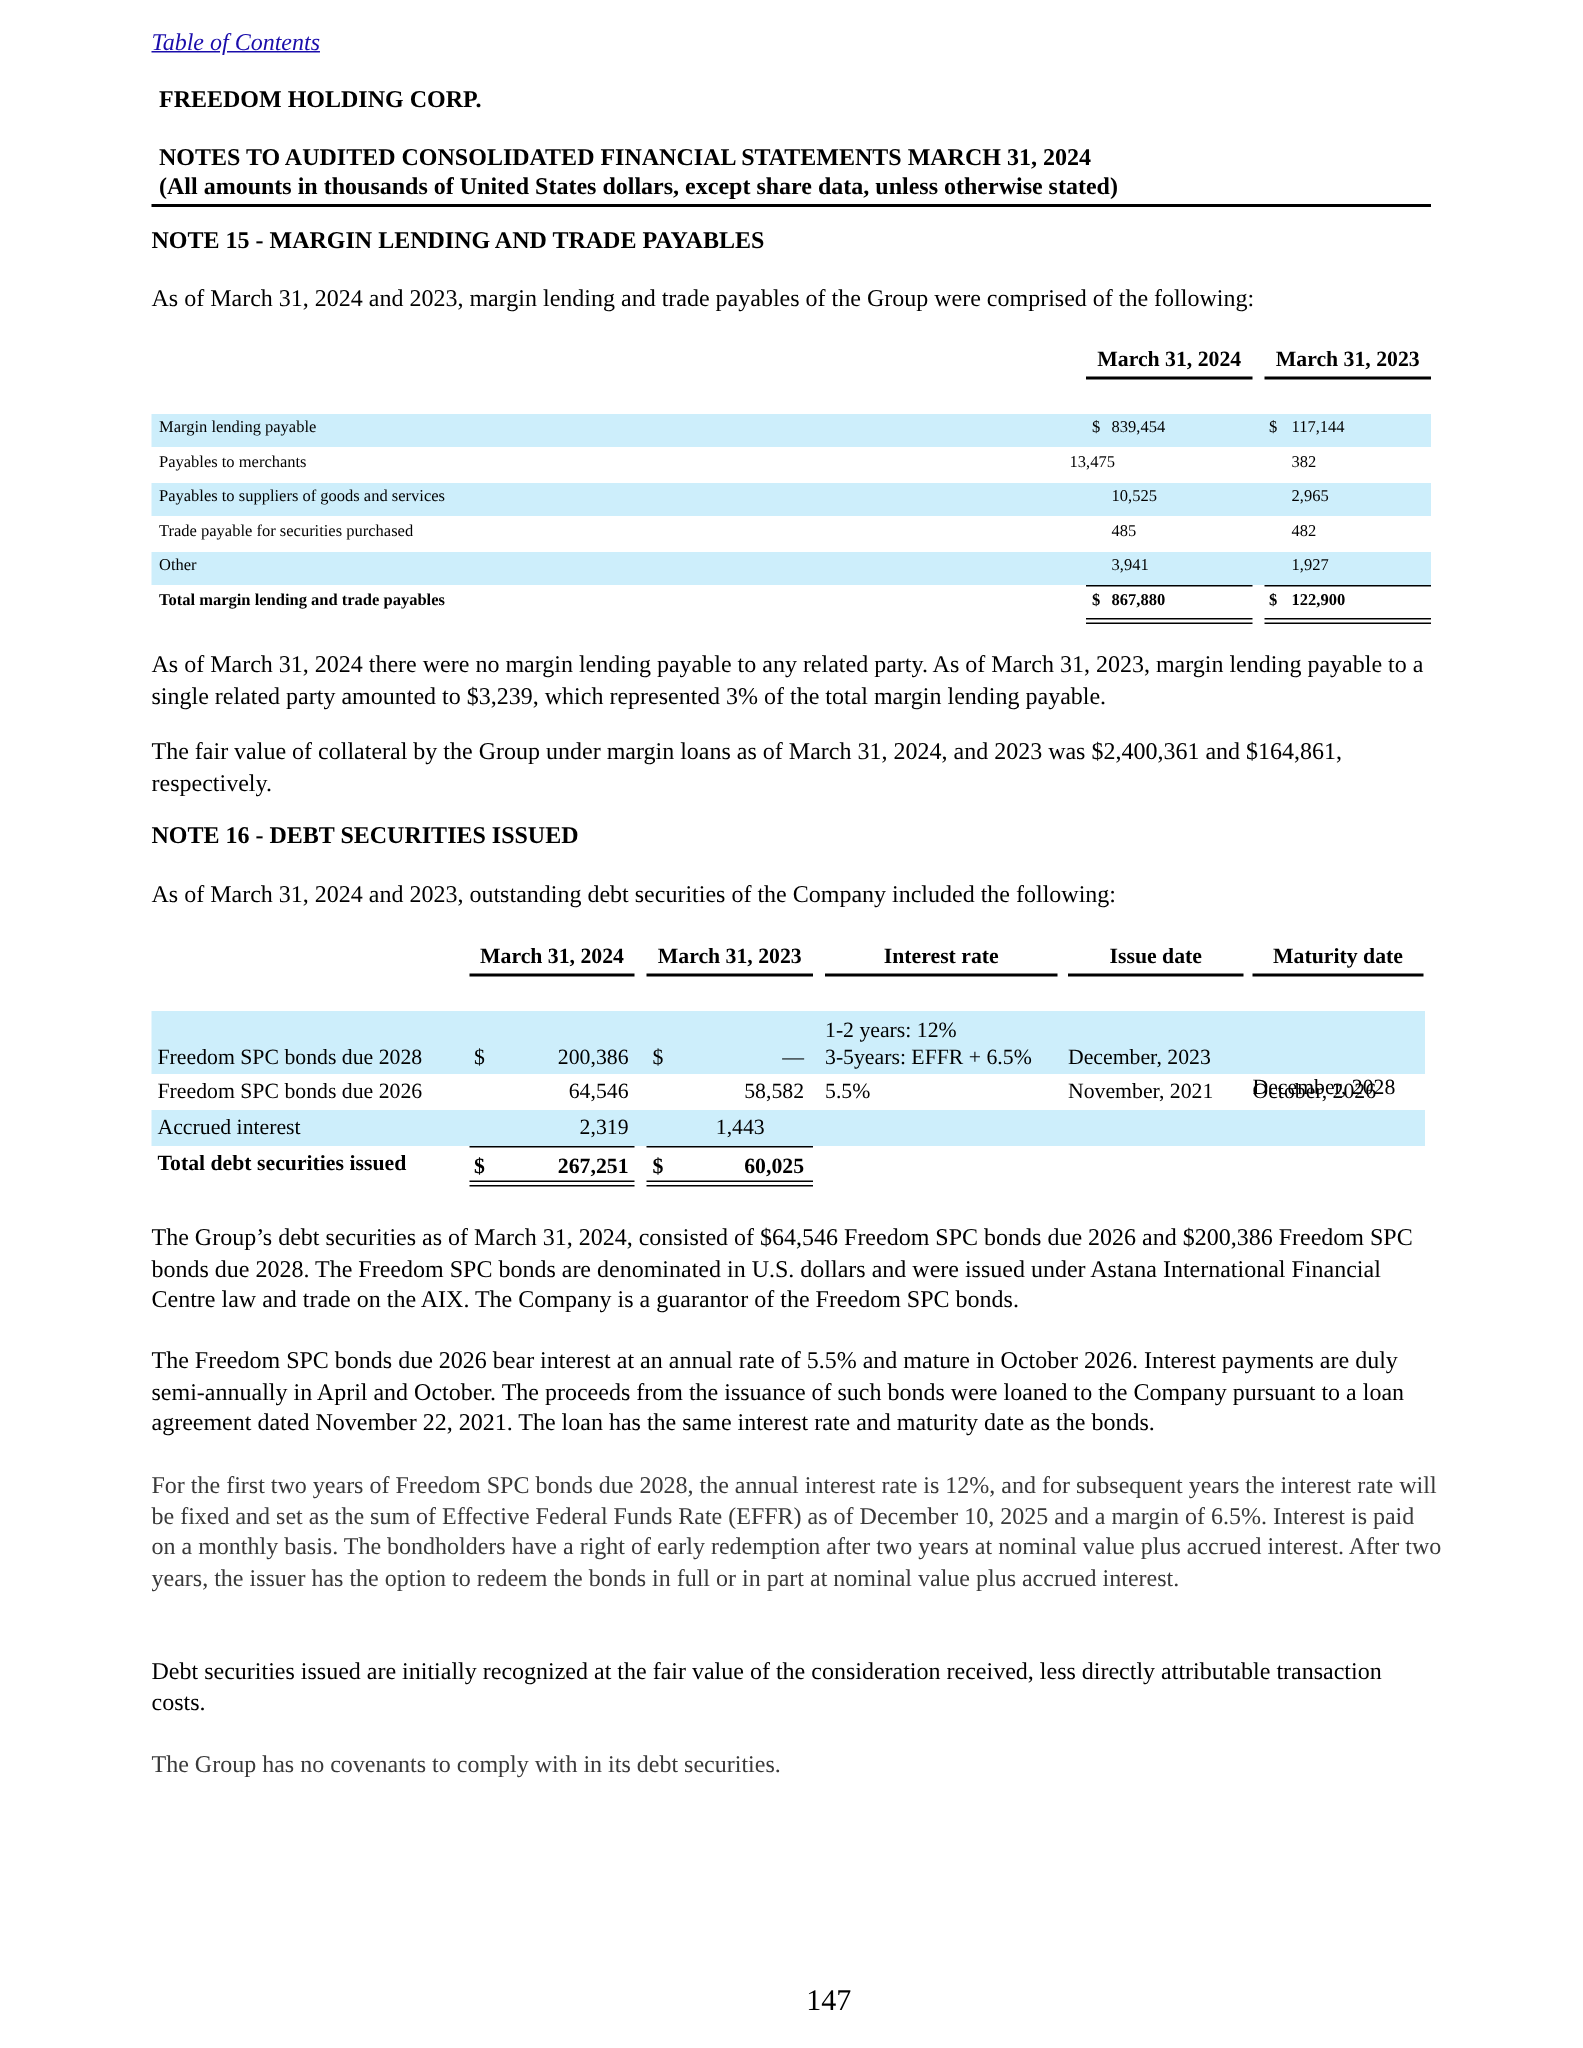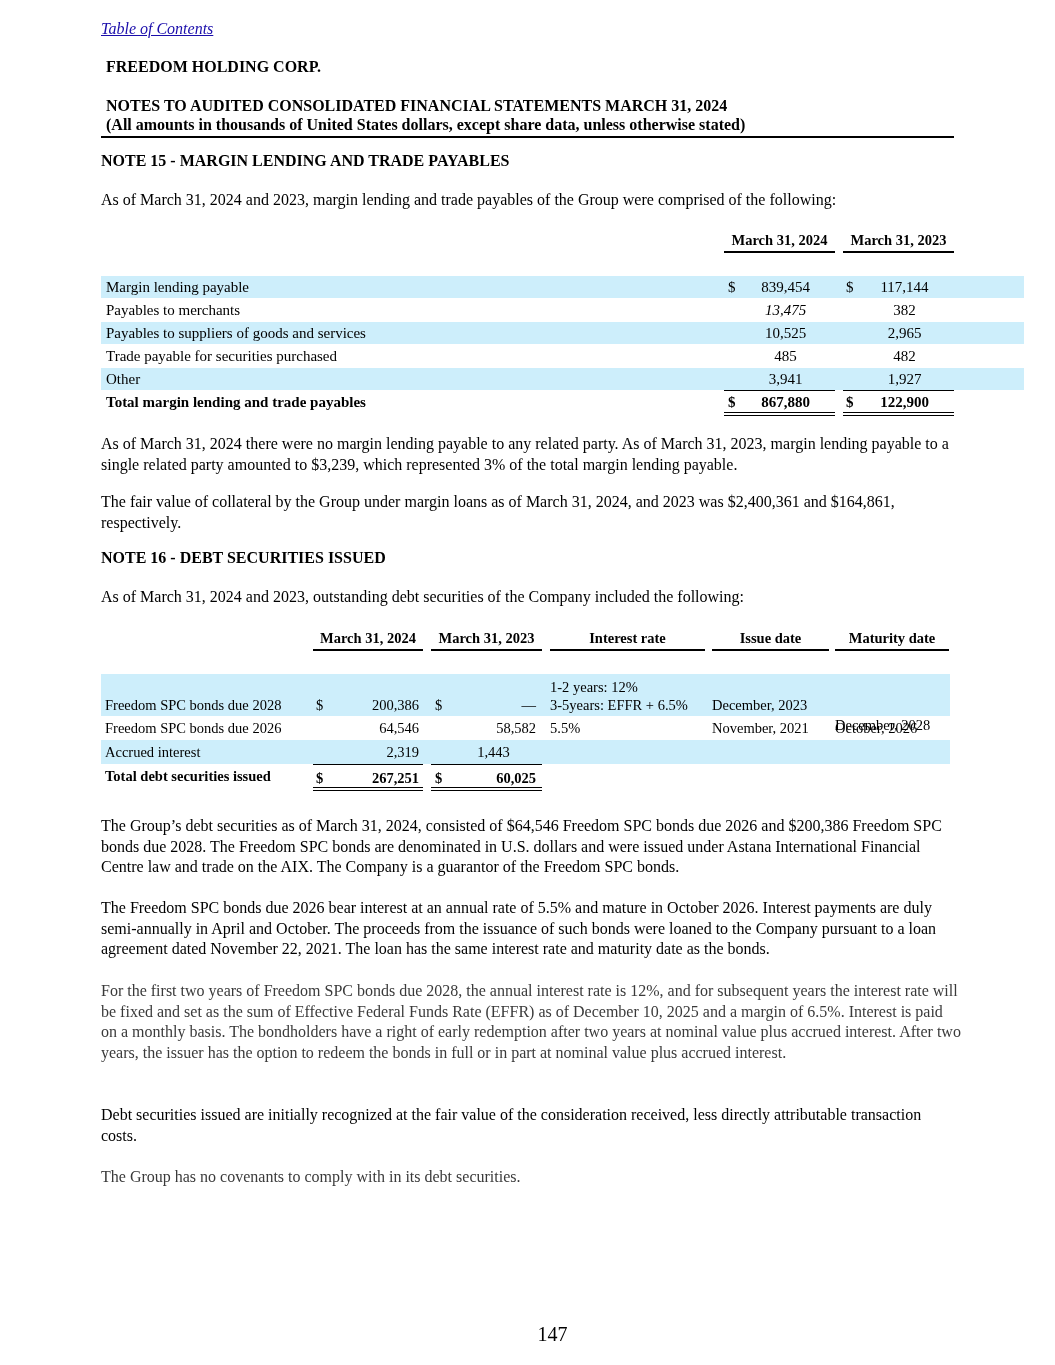--- a/index.html
+++ b/index.html
@@ -12,25 +12,25 @@
   .company { left: 106px; top: 58px; font-size: 16px; font-weight: bold; }
   .notes-title { left: 106px; top: 96px; font-size: 16px; font-weight: bold; line-height: 19px; }
   .header-rule { left: 101px; top: 136px; width: 853px; height: 2px; background: #000; }
   .note-heading { left: 101px; font-size: 16px; font-weight: bold; }
   .para { left: 101px; width: 860px; font-size: 16px; line-height: 20.5px; }
   .para.gray { color: #3a3a3a; }
 
   
   .t1 { left: 101px; top: 232px; width: 853px; }
   .t1-head { position: absolute; top: 0; font-weight: bold; font-size: 14.5px; text-align: center; border-bottom: 2px solid #000; padding-bottom: 2px; }
-  .t1-row { position: absolute; left: 0; width: 923px; height: 22px; font-size: 15px; }
+  .t1-row { position: absolute; left: 0; width: 853px; height: 22px; font-size: 11px; }
   .t1-row.shade { background: #cdeefb; }
   .t1-row .lbl { position: absolute; left: 5px; top: 3px; }
   .t1-row .dol { position: absolute; top: 3px; }
-  .t1-row .val { position: absolute; top: 3px; text-align: center; }
+  .t1-row .val { position: absolute; top: 3px; text-align: left; }
   .t1-row.total { font-weight: bold; }
   .uline { position: absolute; height: 0; border-top: 1.5px solid #000; }
   .dline { position: absolute; height: 2px; border-top: 1.5px solid #000; border-bottom: 1.5px solid #000; }
 
   
   .t2 { left: 101px; top: 630px; width: 853px; }
   .t2-head { position: absolute; top: 0; font-weight: bold; font-size: 14.5px; text-align: center; border-bottom: 2px solid #000; padding-bottom: 2px; }
   .t2-row { position: absolute; left: 0; width: 849px; font-size: 14.5px; }
   .t2-row.shade { background: #cdeefb; }
   .t2-row .cell { position: absolute; }
@@ -59,21 +59,21 @@
 
   <div class="t1-row shade" style="top:44px;">
     <span class="lbl">Margin lending payable</span>
     <span class="dol" style="left:627px;">$</span>
     <span class="val" style="left:640px; width:89px;">839,454</span>
     <span class="dol" style="left:745px;">$</span>
     <span class="val" style="left:760px; width:87px;">117,144</span>
   </div>
   <div class="t1-row" style="top:67px;">
     <span class="lbl">Payables to merchants</span>
-    <span class="val" style="left:640px; width:89px;font-style:italic;">13,475</span>
+    <span class="val" style="left:612px; width:89px;">13,475</span>
     <span class="val" style="left:760px; width:87px;">382</span>
   </div>
   <div class="t1-row shade" style="top:90px;">
     <span class="lbl">Payables to suppliers of goods and services</span>
     <span class="val" style="left:640px; width:89px;">10,525</span>
     <span class="val" style="left:760px; width:87px;">2,965</span>
   </div>
   <div class="t1-row" style="top:113px;">
     <span class="lbl">Trade payable for securities purchased</span>
     <span class="val" style="left:640px; width:89px;">485</span>

